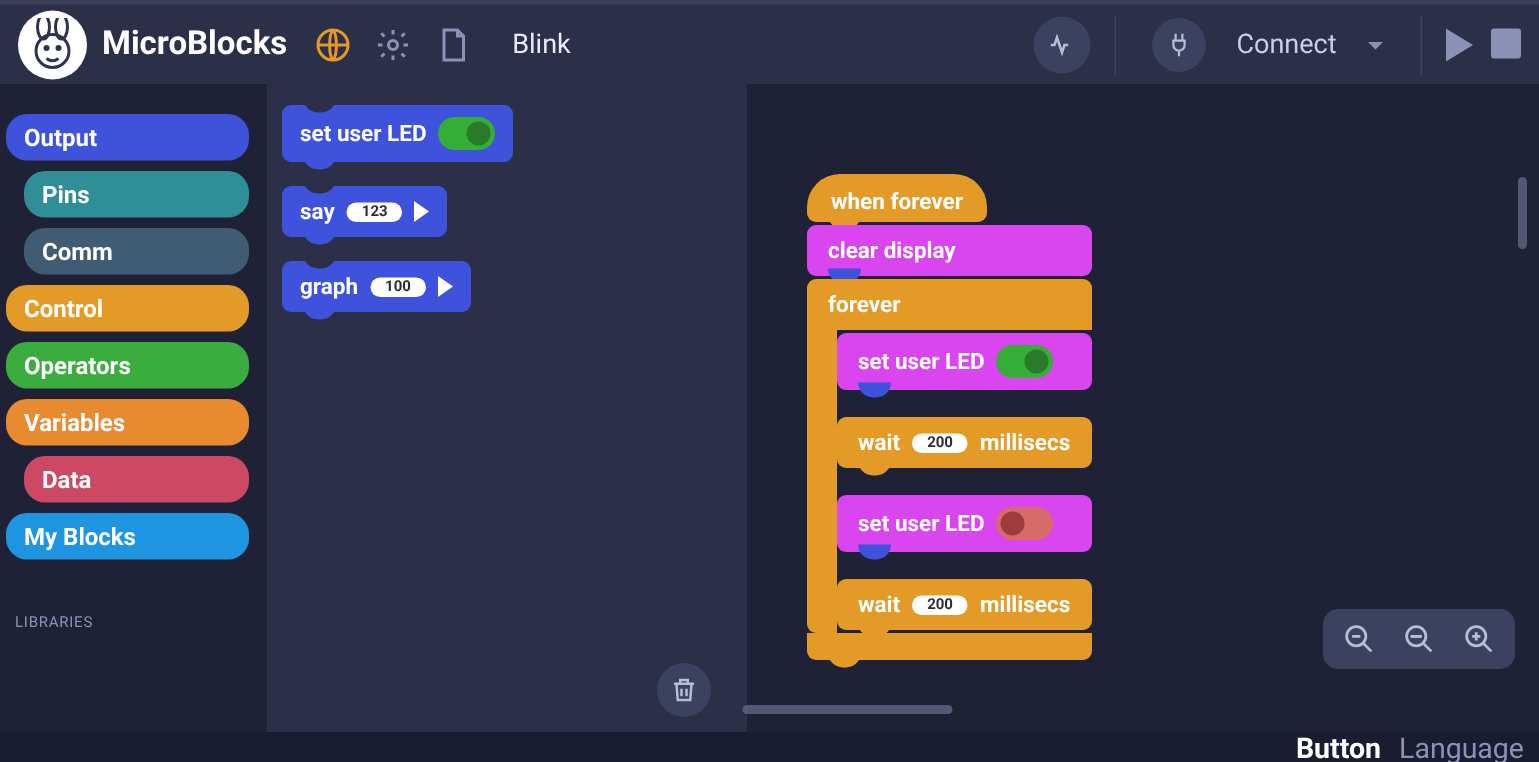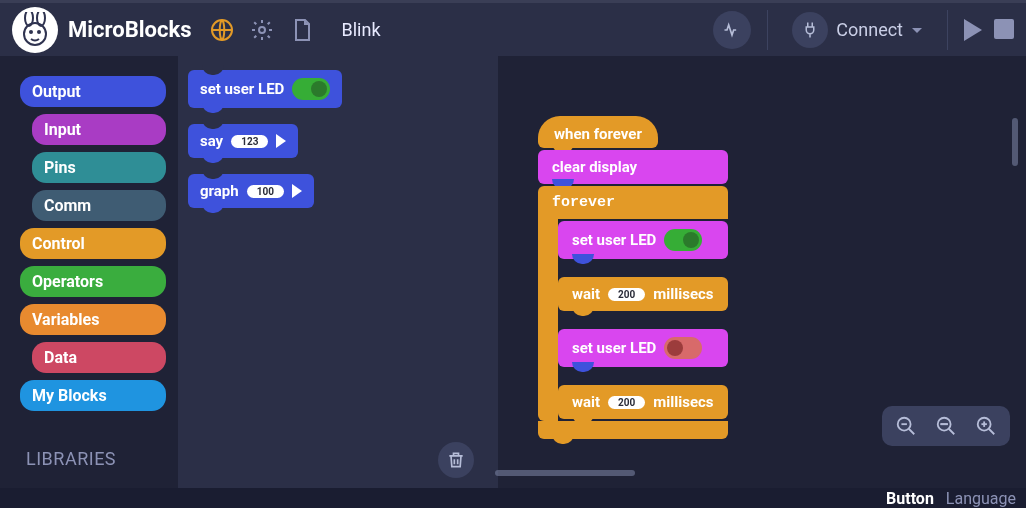--- a/index.html
+++ b/index.html
@@ -9,43 +9,43 @@
 .topbar { height:56px; background:#2b2f47; display:flex; align-items:center; padding:0 12px; gap:10px; border-top:3px solid #3a3e56; }
 .logo { width:46px; height:46px; background:#fff; border-radius:50%; display:flex; align-items:center; justify-content:center; position:relative; }
 .logo svg { width:36px; height:36px; }
 .appname { color:#fff; font-weight:700; font-size:22px; margin-right:6px; }
 .tool-icon { width:30px; height:30px; display:flex; align-items:center; justify-content:center; color:#8c92b5; cursor:pointer; }
 .tool-icon svg { width:24px; height:24px; }
 .project-name { color:#e8eaff; font-size:18px; margin-left:14px; font-weight:400; }
 .spacer { flex:1; }
 .round-btn { width:38px; height:38px; border-radius:50%; background:#3b415f; display:flex; align-items:center; justify-content:center; color:#b6bdd8; cursor:pointer; }
 .divider { width:1px; height:40px; background:#3d4360; margin:0 6px; }
-.connect { display:flex; align-items:center; gap:8px; color:#c9cee6; font-size:18px; cursor:pointer; padding:0 8px; }
+.connect { display:flex; align-items:center; gap:20px; color:#c9cee6; font-size:18px; cursor:pointer; padding:0 8px; }
 .connect .round-btn { width:36px; height:36px; }
 .chev { width:12px; height:12px; fill:#8c92b5; }
 .play-stop { display:flex; gap:12px; }
 .play-btn { width:0; height:0; border-top:11px solid transparent; border-bottom:11px solid transparent; border-left:18px solid #8c92b5; cursor:pointer; }
 .stop-btn { width:20px; height:20px; background:#8c92b5; cursor:pointer; border-radius:2px; }
 
 
 .main { display:flex; height:432px; }
 
 
-.sidebar { width:178px; background:#1f2236; padding:20px 12px 0 20px; display:flex; flex-direction:column; gap:2px; }
+.sidebar { width:178px; background:#1f2236; padding:20px 12px 0 4px; display:flex; flex-direction:column; gap:2px; }
 .cat { color:#fff; font-weight:700; font-size:16px; padding:6px 12px; border-radius:14px; cursor:pointer; margin-bottom:5px; }
 .cat.output   { background:#3e52dc; }
 .cat.input    { background:#a93cc4; margin-left:12px; }
 .cat.pins     { background:#2f8e96; margin-left:12px; }
 .cat.comm     { background:#3f5c73; margin-left:12px; }
 .cat.control  { background:#e39a27; }
 .cat.operators{ background:#3aad3e; }
 .cat.variables{ background:#e88a2f; }
 .cat.data     { background:#cd4863; margin-left:12px; }
 .cat.myblocks { background:#1f94e0; }
-.libraries { color:#8c92b5; font-size:18px; margin-top:30px; padding-left:6px; letter-spacing:0.5px; }
+.libraries { color:#8c92b5; font-size:10px; margin-top:30px; padding-left:6px; letter-spacing:0.5px; }
 
 
 .palette { width:320px; background:#2b2f47; padding:14px 10px; position:relative; }
 .trash { position:absolute; bottom:10px; right:24px; width:36px; height:36px; border-radius:50%; background:#3b415f; display:flex; align-items:center; justify-content:center; color:#b6bdd8; cursor:pointer; }
 
 
 .block { position:relative; background:#3e52dc; color:#fff; font-weight:700; font-size:15px; border-radius:6px; padding:8px 12px; margin-bottom:16px; display:inline-flex; align-items:center; gap:8px; cursor:grab; }
 .block::before { content:""; position:absolute; top:-5px; left:14px; width:22px; height:10px; background:#2b2f47; border-radius:0 0 10px 10px; }
 .block::after { content:""; position:absolute; bottom:-5px; left:14px; width:22px; height:10px; background:#3e52dc; border-radius:0 0 10px 10px; }
 .toggle { width:38px; height:22px; border-radius:11px; background:#36ad36; position:relative; display:inline-block; }
@@ -66,39 +66,39 @@
 
 .sblock { background:#d946ef; color:#fff; font-weight:700; font-size:15px; padding:8px 14px; border-radius:6px; display:flex; align-items:center; gap:8px; min-width:124px; cursor:grab; position:relative; margin-top:2px; }
 .sblock.orange { background:#e39a27; }
 .sblock .notch-top, .sblock .notch-bot { position:absolute; left:14px; width:22px; height:10px; border-radius:0 0 10px 10px; }
 .sblock .notch-bot { bottom:-5px; }
 .sblock.blue .notch-bot { background:#3e52dc; }
 .sblock.orange .notch-bot { background:#e39a27; }
 
 
 .cblock { position:relative; margin-top:2px; }
-.cblock-head { background:#e39a27; color:#fff; font-weight:700; font-size:15px; padding:8px 14px; border-radius:6px 6px 0 0; min-width:90px; position:relative;font-family:Liberation Mono, monospace; }
+.cblock-head { background:#e39a27; color:#fff; font-weight:700; font-size:15px; padding:8px 14px; border-radius:6px 6px 0 0; min-width:90px; position:relative; }
 .cblock-body { display:flex; }
 .cblock-arm { width:20px; background:#e39a27; border-radius:0 0 0 6px; }
 .cblock-inner { display:flex; flex-direction:column; padding:2px 0 2px 0; }
 .cblock-foot { height:18px; background:#e39a27; border-radius:0 0 6px 6px; position:relative; }
 .cblock-foot::after { content:""; position:absolute; bottom:-5px; left:14px; width:22px; height:10px; background:#e39a27; border-radius:0 0 10px 10px; }
 .cblock-inner .sblock { margin-top:18px; }
 .cblock-inner .sblock:first-child { margin-top:0; }
 
 
 .zoom { position:absolute; right:16px; bottom:42px; background:#3b415f; border-radius:10px; padding:6px 10px; display:flex; gap:12px; }
 .zoom-btn { width:28px; height:28px; display:flex; align-items:center; justify-content:center; color:#b6bdd8; cursor:pointer; }
 .zoom-btn svg { width:22px; height:22px; }
 
 .hscroll { position:absolute; left:495px; bottom:32px; width:140px; height:6px; background:#7e86a8; border-radius:3px; opacity:.55; }
 .vscroll { position:absolute; right:8px; top:62px; width:6px; height:48px; background:#7e86a8; border-radius:3px; opacity:.55; }
 
 
-.footer { position:absolute; bottom:0; left:0; right:0; height:20px; background:#1a1d31; color:#8c92b5; font-size:16px; display:flex; justify-content:flex-end; align-items:center; gap:12px; padding:0 10px; }
+.footer { position:absolute; bottom:0; left:0; right:0; height:20px; background:#1a1d31; color:#8c92b5; font-size:19px; display:flex; justify-content:flex-end; align-items:center; gap:12px; padding:0 10px; }
 .footer .btn-lbl { color:#fff; font-weight:700; }
 </style>
 </head>
 <body>
 
 <div class="topbar">
   <div class="logo">
     <svg viewBox="0 0 36 36">
         <ellipse cx="12" cy="6" rx="4" ry="8" fill="none" stroke="#2f3350" stroke-width="2"></ellipse>
         <ellipse cx="24" cy="6" rx="4" ry="8" fill="none" stroke="#2f3350" stroke-width="2"></ellipse>
@@ -150,21 +150,20 @@
   <div class="play-stop">
     <div class="play-btn"></div>
     <div class="stop-btn"></div>
   </div>
 </div>
 
 <div class="main">
 
   <div class="sidebar">
     <div class="cat output">Output</div>
-    <div class="cat input">Input</div>
     <div class="cat pins">Pins</div>
     <div class="cat comm">Comm</div>
     <div class="cat control">Control</div>
     <div class="cat operators">Operators</div>
     <div class="cat variables">Variables</div>
     <div class="cat data">Data</div>
     <div class="cat myblocks">My Blocks</div>
     <div class="libraries">LIBRARIES</div>
   </div>
 

